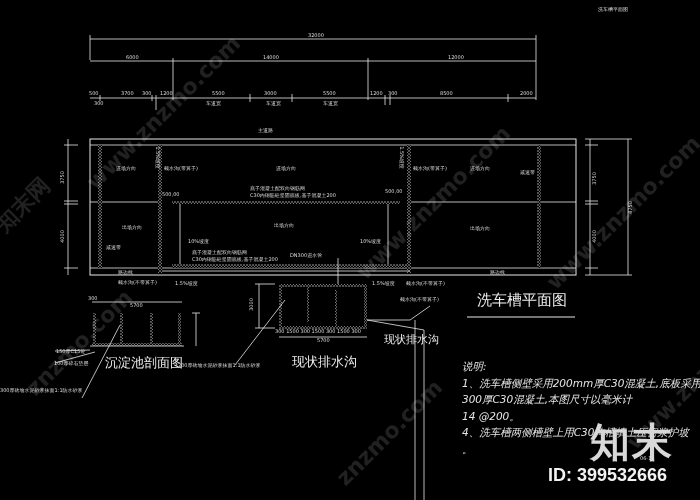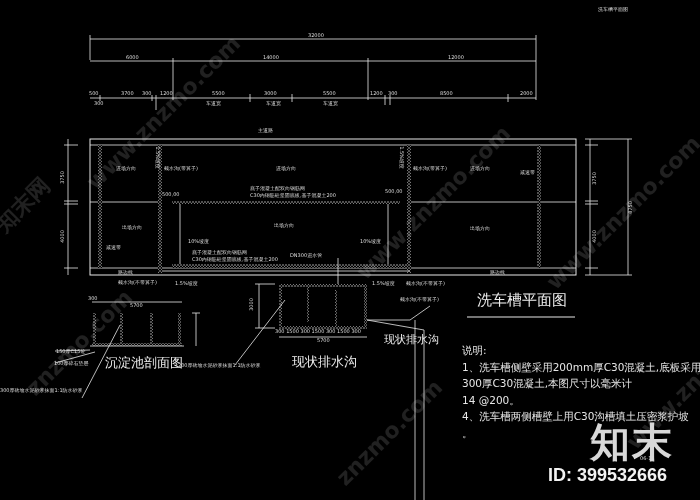--- a/index.html
+++ b/index.html
@@ -1,21 +1,21 @@
 <!DOCTYPE html>
 <html><head>
 <meta charset="utf-8">
 <style>
   html,body{margin:0;padding:0;background:#000;}
   body{width:700px;height:500px;overflow:hidden;position:relative;font-family:"DejaVu Sans",sans-serif;color:#fff;}
   #canvas{position:absolute;left:0;top:0;width:700px;height:500px;}
   .t{position:absolute;white-space:nowrap;color:#fff;line-height:1;}
   .tiny{font-size:5px;color:#ddd;}
   .title{font-size:15px;color:#eee;font-family:"DejaVu Serif",serif;}
-  .notes{position:absolute;left:462px;top:342px;font-size:10.5px;color:#e6e6e6;line-height:16.5px;}
+  .notes{position:absolute;left:462px;top:358px;font-size:10.5px;color:#e6e6e6;line-height:16.5px;font-style:italic;}
   .notes div{white-space:nowrap;}
   .wm{position:absolute;color:rgba(255,255,255,0.13);font-size:22px;font-weight:bold;transform:rotate(-45deg);white-space:nowrap;}
   .brand{position:absolute;left:590px;top:415px;font-size:40px;color:#d8d8d8;font-weight:bold;letter-spacing:2px;}
   .id{position:absolute;left:548px;top:465px;font-size:18px;color:#f2f2f2;font-weight:bold;font-family:"Liberation Sans",sans-serif;}
 </style>
 </head>
 <body>
 
 <svg id="canvas" viewBox="0 0 700 500" xmlns="http://www.w3.org/2000/svg">
   <defs>

